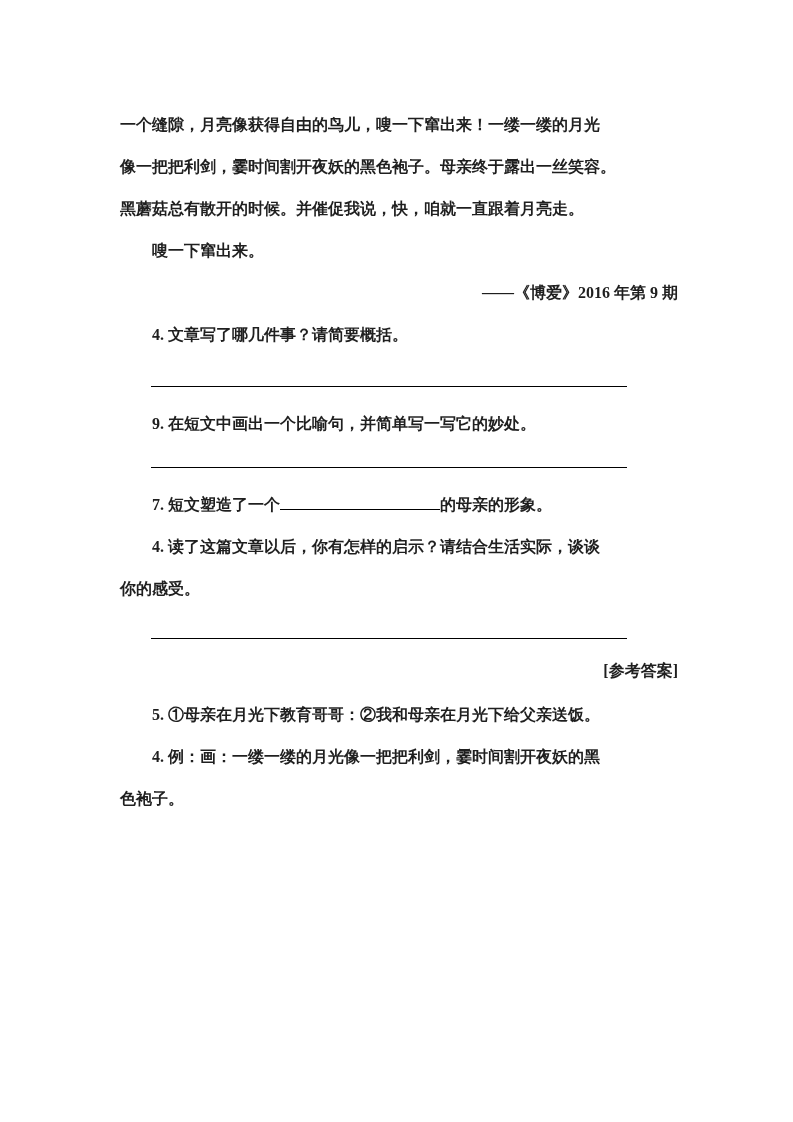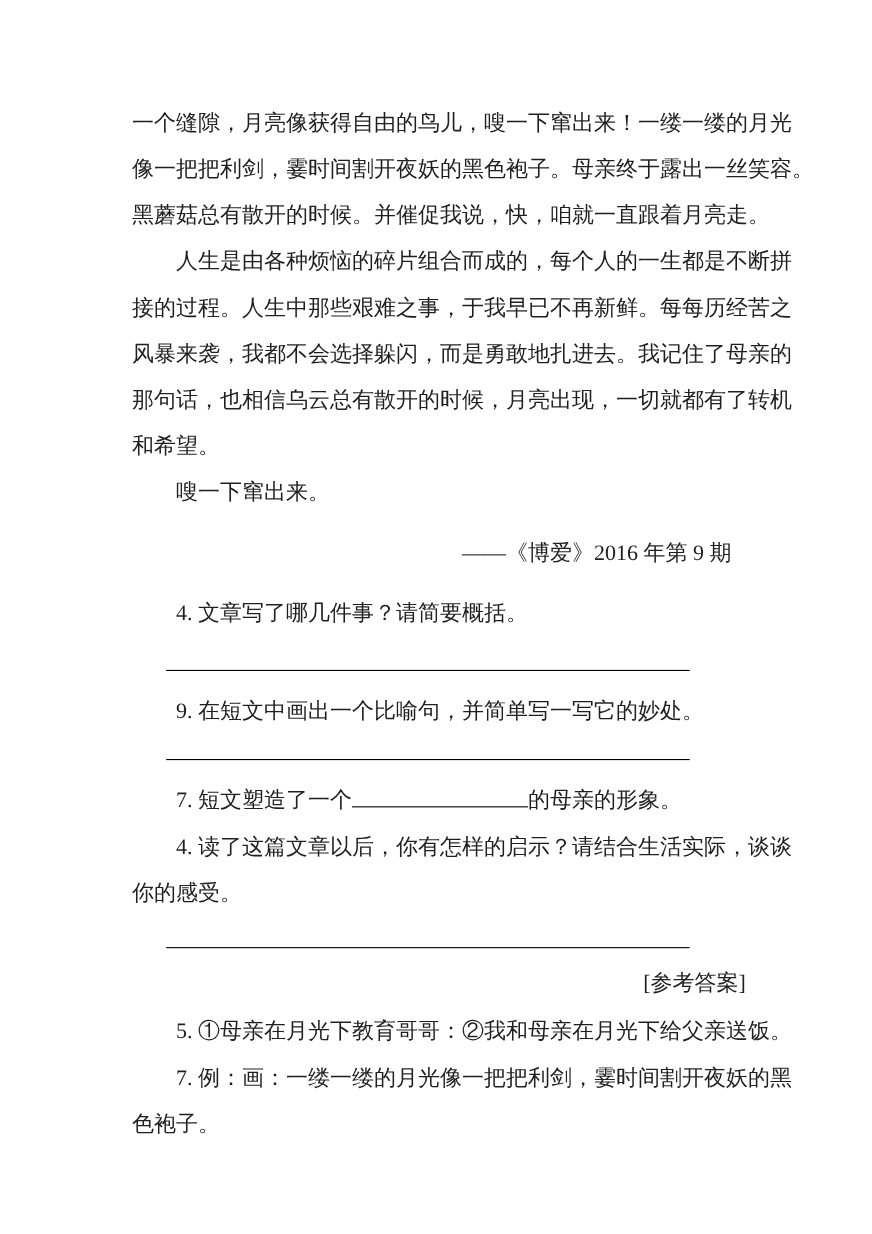--- a/index.html
+++ b/index.html
@@ -7,29 +7,30 @@
     position: relative;
     width: 793px;
     height: 1122px;
     background: #ffffff;
     overflow: hidden;
     font-family: "Liberation Serif", serif;
   }
   .content {
     position: absolute;
     left: 120px;
-    top: 91px;
+    top: 104px;
     width: 558px;
-    font-size: 20px;
+    font-size: 16px;
     line-height: 42px;
     color: #1f1f1f;
+    font-weight: bold;
   }
   .tline { margin: 0; white-space: pre; }
   .indent { text-indent: 2em; }
-  .attribution { margin: 13px; text-align: right; white-space: pre; }
+  .attribution { margin: 0; text-align: right; white-space: pre; }
   .rule {
     height: 30px;
     width: 476px;
     margin-left: 31px;
     border-bottom: 1.5px solid #000000;
   }
   .rule-2 { height: 22px; }
   .rule-3 { height: 28px; }
   .mt16 { margin-top: 16px; }
   .mt11 { margin-top: 11px; text-align: right; }
@@ -43,25 +44,20 @@
 </head>
 <body>
 
 <div class="page">
   <div class="content">
 
     <p class="tline">一个缝隙，月亮像获得自由的鸟儿，嗖一下窜出来！一缕一缕的月光
 像一把把利剑，霎时间割开夜妖的黑色袍子。母亲终于露出一丝笑容。
 黑蘑菇总有散开的时候。并催促我说，快，咱就一直跟着月亮走。</p>
 
-    <p class="tline indent">人生是由各种烦恼的碎片组合而成的，每个人的一生都是不断拼
-接的过程。人生中那些艰难之事，于我早已不再新鲜。每每历经苦之
-风暴来袭，我都不会选择躲闪，而是勇敢地扎进去。我记住了母亲的
-那句话，也相信乌云总有散开的时候，月亮出现，一切就都有了转机
-和希望。</p>
 
     <p class="tline indent">嗖一下窜出来。</p>
 
     <p class="attribution">——《博爱》2016 年第 9 期</p>
 
     <p class="tline indent">4. 文章写了哪几件事？请简要概括。</p>
 
     <div class="rule"></div>
 
     <p class="tline indent mt16">9. 在短文中画出一个比喻句，并简单写一写它的妙处。</p>
@@ -72,17 +68,17 @@
 
     <p class="tline indent">4. 读了这篇文章以后，你有怎样的启示？请结合生活实际，谈谈
 你的感受。</p>
 
     <div class="rule rule-3"></div>
 
     <p class="tline indent mt11">[参考答案]</p>
 
     <p class="tline indent mt2">5. ①母亲在月光下教育哥哥：②我和母亲在月光下给父亲送饭。</p>
 
-    <p class="tline indent">7. 例：画：一缕一缕的月光像一把把利剑，霎时间割开夜妖的黑
+    <p class="tline indent">4. 例：画：一缕一缕的月光像一把把利剑，霎时间割开夜妖的黑
 色袍子。</p>
 
   </div>
 </div>
 
 </body></html>

